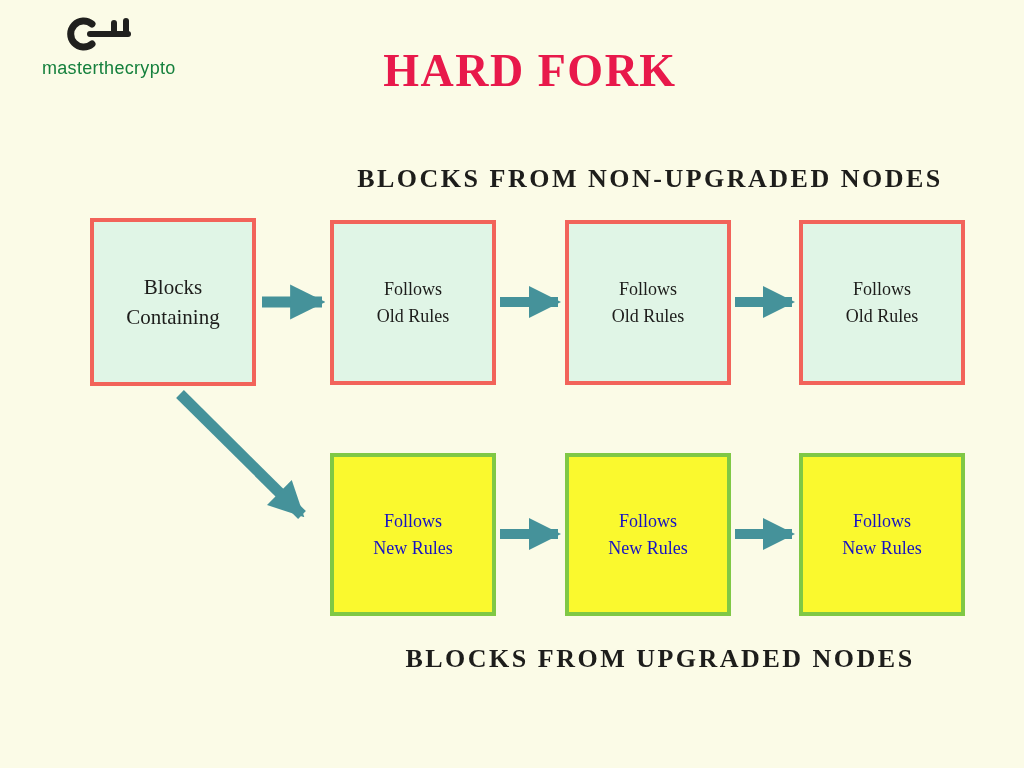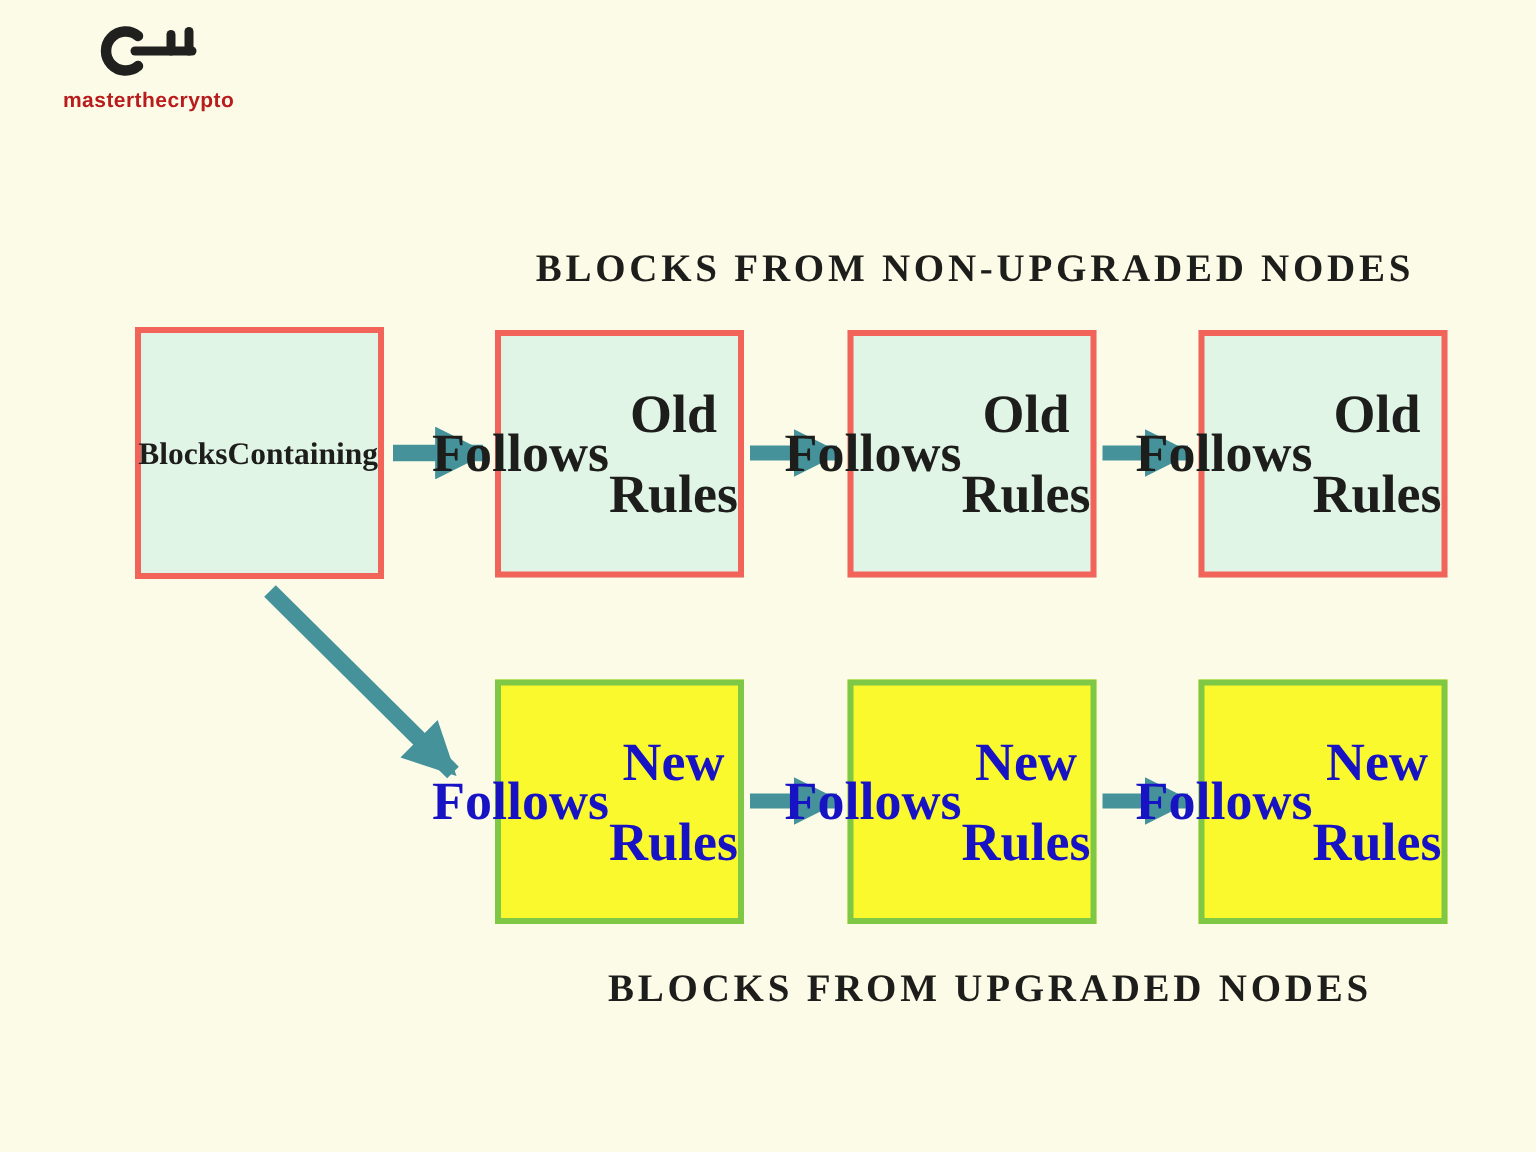--- a/index.html
+++ b/index.html
@@ -18,23 +18,23 @@
   .logo {
     position: absolute;
     left: 42px;
     top: 14px;
     width: 150px;
     text-align: left;
   }
   .logo svg { display: block; margin-left: 14px; }
   .brand {
     font-family: "Liberation Sans", sans-serif;
-    font-weight: bold;
-    font-size: 14px;
-    color: #b91c1c;
+    font-weight: normal;
+    font-size: 18px;
+    color: #15803d;
     letter-spacing: 0.3px;
     margin-top: 4px;
   }
 
   
   .title {
     position: absolute;
     left: 36px;
     top: 44px;
     width: 988px;
@@ -55,43 +55,43 @@
     text-align: center;
     white-space: nowrap;
   }
   .label-top { left: 240px; top: 164px; width: 820px; }
   .label-bottom { left: 250px; top: 644px; width: 820px; }
 
   
   .box {
     position: absolute;
     display: flex;
-    flex-direction: row;
+    flex-direction: column;
     align-items: center;
-    justify-content: flex-end;
+    justify-content: center;
     text-align: center;
-    font-weight: bold;
+    font-weight: normal;
   }
   .mint {
     background: #E0F5E6;
     border: 4px solid #F2635A;
   }
   .yellow {
     background: #FAF92E;
     border: 4px solid #7FC845;
   }
   .source-box {
     left: 90px; top: 218px; width: 166px; height: 168px;
     font-size: 21px;
     line-height: 1.45;
     color: #1D1D1B;
   }
   .chain-box {
     width: 166px; height: 165px;
-    font-size: 36px;
+    font-size: 18px;
     line-height: 1.45;
   }
   .old-box { top: 220px; color: #1D1D1B; }
   .new-box { top: 453px; height: 163px; color: #1712C4; }
   .pos-col-1 { left: 330px; }
   .pos-col-2 { left: 565px; }
   .pos-col-3 { left: 799px; }
 
   .arrows-layer {
     position: absolute;
@@ -107,20 +107,21 @@
   <div class="logo">
     <svg width="96" height="40" viewBox="0 0 96 40">
       <path d="M36 10 A13 13 0 1 0 36 30" fill="none" stroke="#20201E" stroke-width="7" stroke-linecap="round"></path>
       <line x1="34" y1="20" x2="72" y2="20" stroke="#20201E" stroke-width="6" stroke-linecap="round"></line>
       <line x1="58" y1="20" x2="58" y2="9" stroke="#20201E" stroke-width="6" stroke-linecap="round"></line>
       <line x1="70" y1="20" x2="70" y2="7" stroke="#20201E" stroke-width="6" stroke-linecap="round"></line>
     </svg>
     <div class="brand">masterthecrypto</div>
   </div>
 
+  <h1 class="title">HARD FORK</h1>
 
   <div class="section-label label-top">BLOCKS FROM NON-UPGRADED NODES</div>
   <div class="section-label label-bottom">BLOCKS FROM UPGRADED NODES</div>
 
   <svg class="arrows-layer" width="1024" height="768" viewBox="0 0 1024 768">
     <defs>
       <marker id="ah" markerWidth="3.2" markerHeight="3.2" refX="2.9" refY="1.6" orient="auto" markerUnits="strokeWidth">
         <path d="M0,0 L3.2,1.6 L0,3.2 Z" fill="#45929A"></path>
       </marker>
     </defs>

